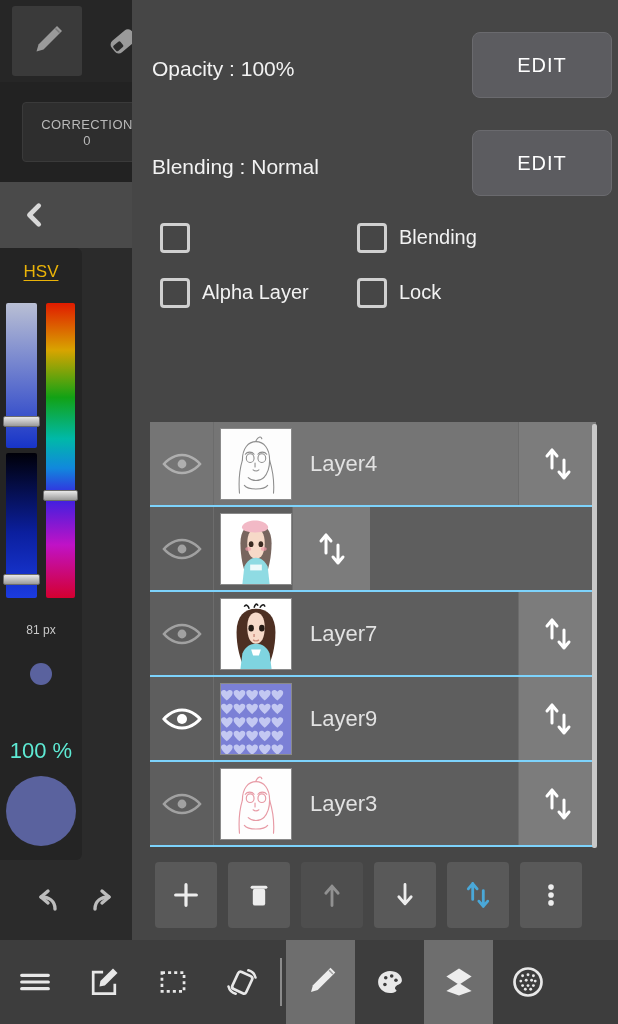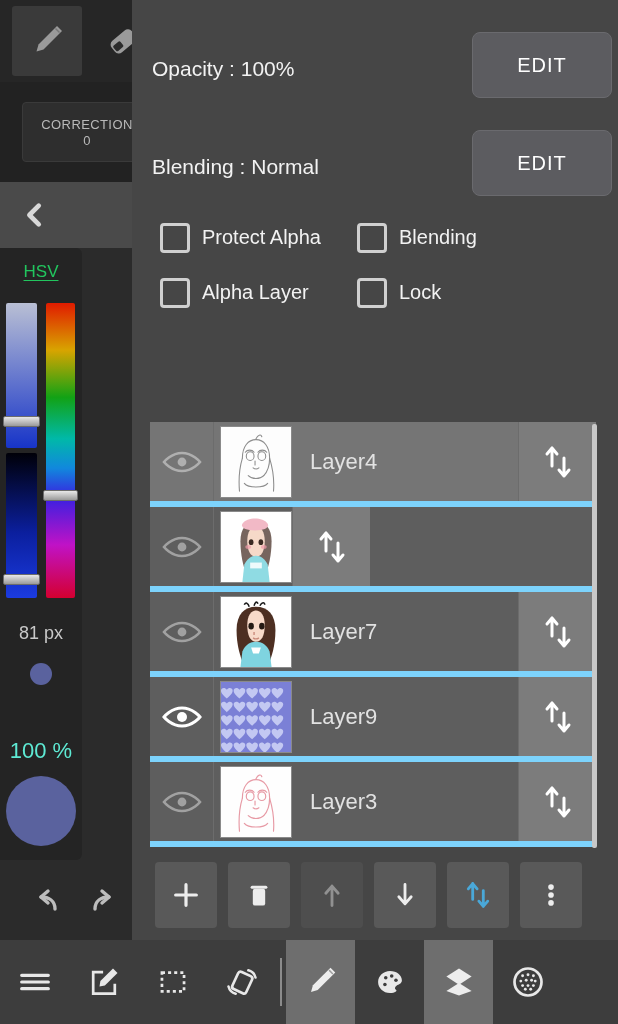--- a/index.html
+++ b/index.html
@@ -58,41 +58,41 @@
 
   #color-panel {
     position: absolute; left: 0; top: 248px;
     width: 82px; height: 612px;
     background: #242424;
     border-top-right-radius: 6px;
     border-bottom-right-radius: 6px;
   }
   #hsv-label {
     position: absolute; left: 0; top: 14px; width: 82px;
-    text-align: center; color: #22c55e; font-size: 17px;
+    text-align: center; color: #eab308; font-size: 17px;
     text-decoration: underline; text-underline-offset: 3px;
   }
   .slider-track {
     position: absolute; border-radius: 2px; overflow: visible;
   }
   #sat-track { left: 6px; top: 55px; width: 31px; height: 145px; }
   #val-track { left: 6px; top: 205px; width: 31px; height: 145px; }
   #hue-track { left: 46px; top: 55px; width: 29px; height: 295px; }
   .slider-knob {
     position: absolute; height: 11px;
     background: linear-gradient(#e8e8e8,#9a9a9a);
     border: 1px solid #6c6c6c; border-radius: 2px;
   }
   #sat-knob { left: -3px; width: 37px; top: 113px; }
   #val-knob { left: -3px; width: 37px; top: 121px; }
   #hue-knob { left: -3px; width: 35px; top: 187px; }
 
   #brush-size-label {
     position: absolute; left: 0; top: 375px; width: 82px;
-    text-align: center; color: #c9c9c9; font-size: 18px;
+    text-align: center; color: #c9c9c9; font-size: 12px;
   }
   #brush-size-dot {
     position: absolute; left: 30px; top: 415px;
     width: 22px; height: 22px; border-radius: 50%;
   }
   #brush-opacity-label {
     position: absolute; left: 0; top: 490px; width: 82px;
     text-align: center; color: #5eead4; font-size: 22px;
   }
   #brush-opacity-dot {
@@ -159,21 +159,21 @@
   
   #layer-list {
     position: absolute; left: 150px; top: 422px;
     width: 446px; height: 428px;
     overflow: hidden;
   }
   .layer-row {
     position: relative; display: flex; align-items: center;
     height: 85px; width: 446px;
     background: #5e5e5e;
-    border-bottom: 6px solid #7dd3fc;
+    border-bottom: 2px solid #7dd3fc;
   }
   .layer-row.selected { background: #757575; }
   .eye-cell {
     width: 64px; height: 100%; display: flex;
     align-items: center; justify-content: center; flex: none;
     border-right: 1px solid #6c6c6c;
   }
   .thumb {
     width: 72px; height: 72px; flex: none; margin-left: 6px;
     border: 1px solid #8a8a8a; background: #ffffff;
@@ -307,21 +307,20 @@
 
     <div class="prop-row" id="blending-row">
       <span class="prop-label">Blending : Normal</span>
       <div class="edit-btn">EDIT</div>
     </div>
 
     <div id="checkbox-grid">
       <div class="cb-row">
         <div class="cb-item first">
           <span class="cb-box"></span>
-          <span class="cb-text">Protect Alpha</span>
         </div>
         <div class="cb-item">
           <span class="cb-box"></span>
           <span class="cb-text">Blending</span>
         </div>
       </div>
       <div class="cb-row">
         <div class="cb-item first">
           <span class="cb-box"></span>
           <span class="cb-text">Alpha Layer</span>

